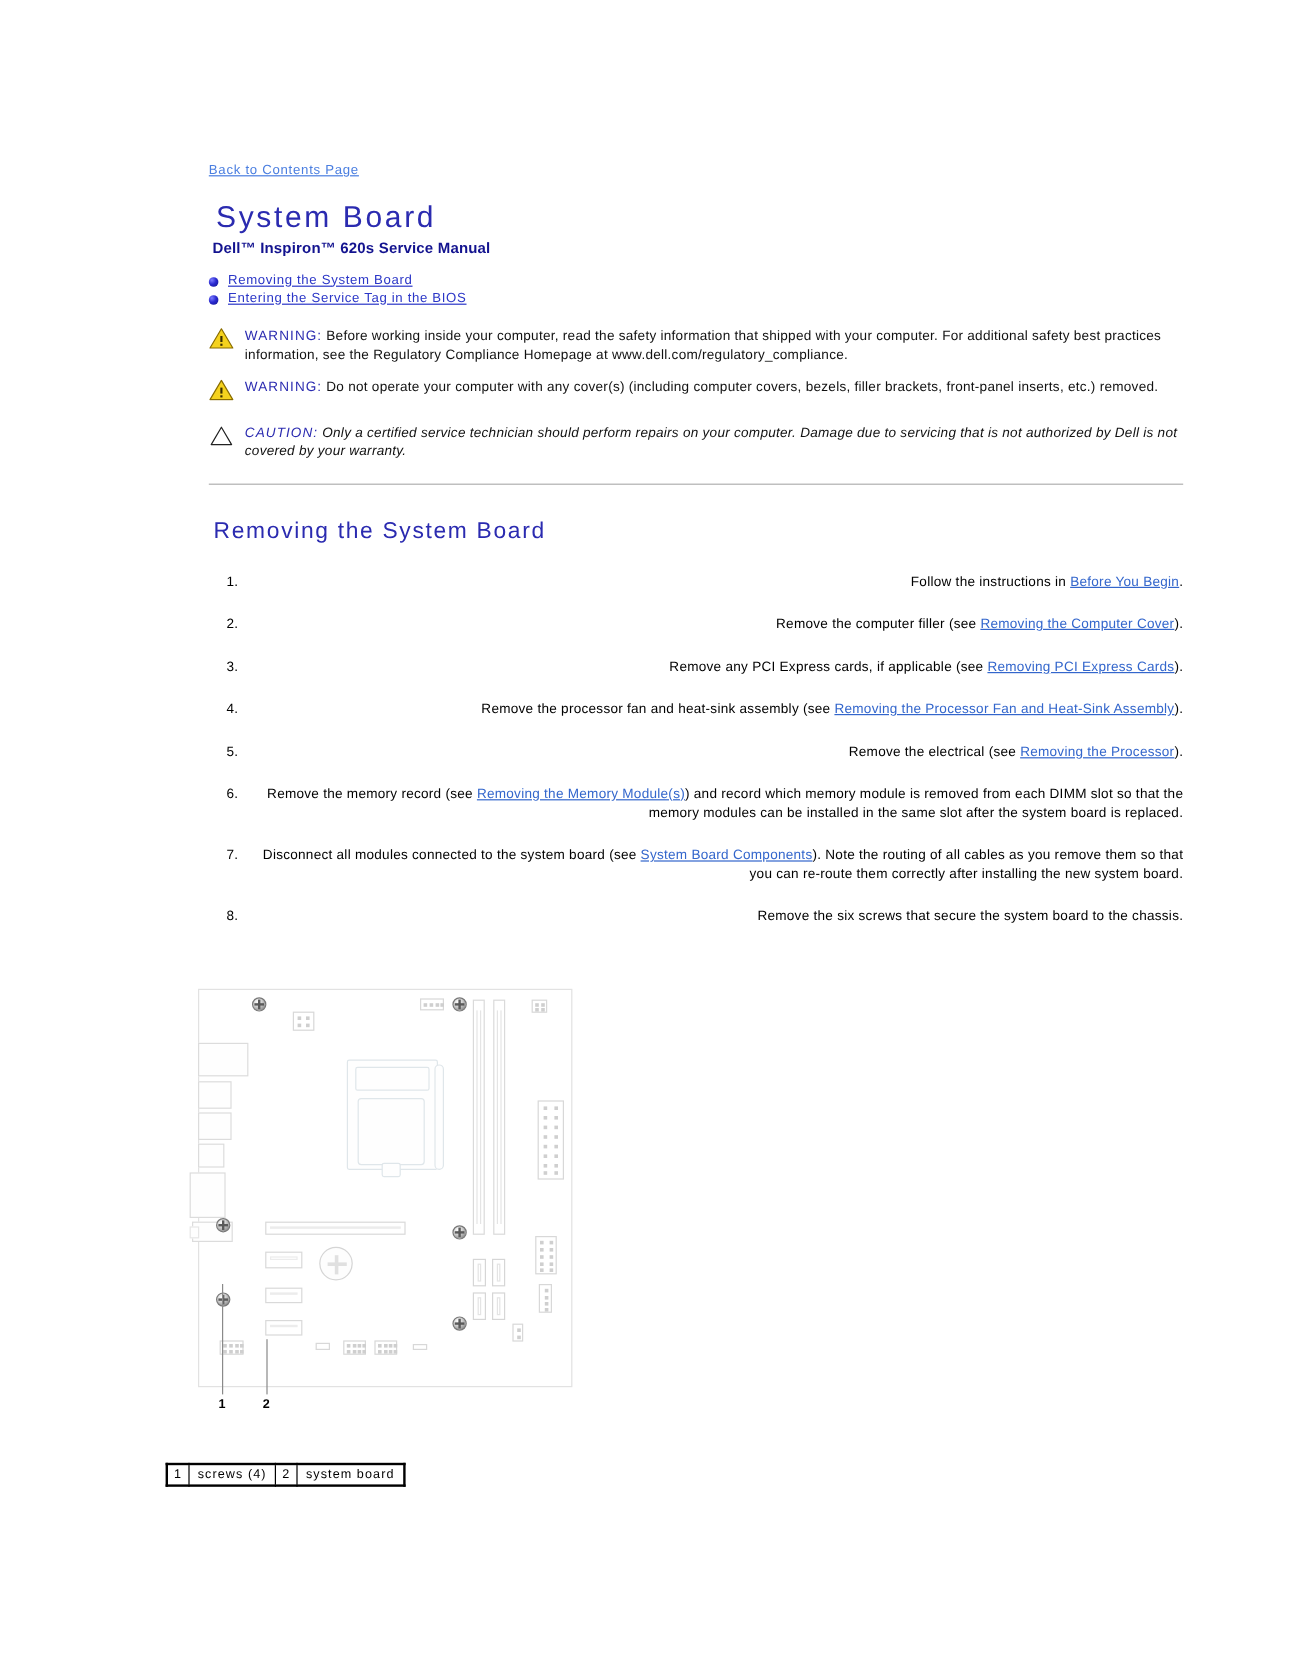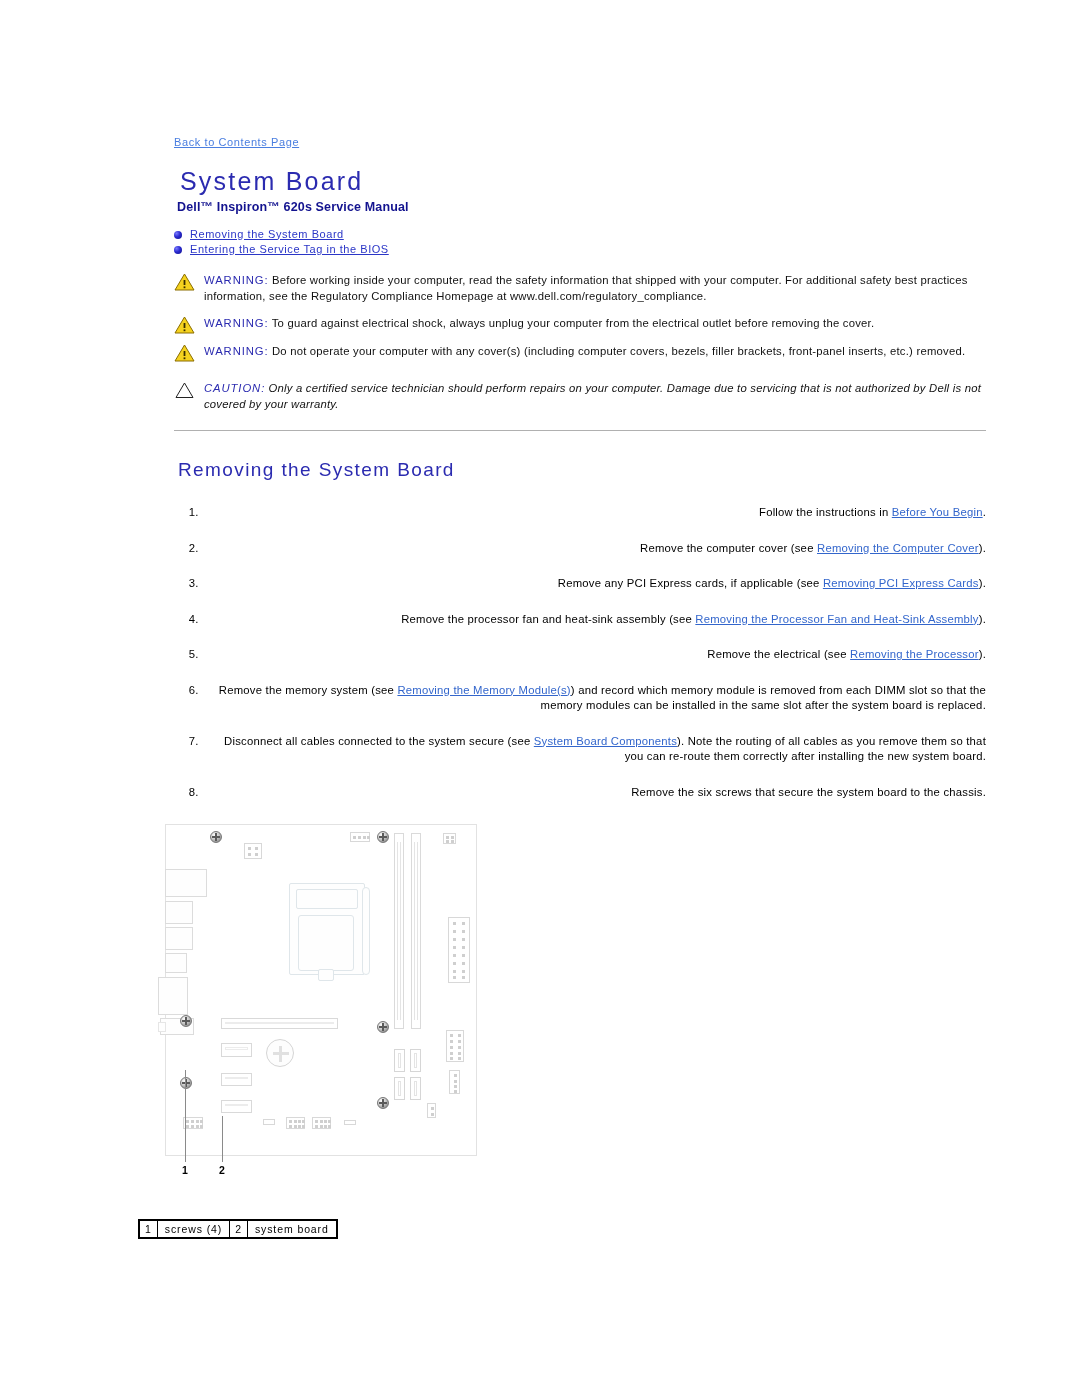--- a/index.html
+++ b/index.html
@@ -288,30 +288,20 @@
       <span class="ico">
         <svg width="21" height="18" viewBox="0 0 21 18">
           <polygon points="10.5,1 20,17 1,17" fill="#f5d21e" stroke="#8a6d00" stroke-width="1" stroke-linejoin="round"></polygon>
           <rect x="9.6" y="7" width="1.8" height="5" fill="#3a2e00"></rect>
           <rect x="9.6" y="13.4" width="1.8" height="1.8" fill="#3a2e00"></rect>
         </svg>
       </span>
       <span class="kw">WARNING:</span><span> Before working inside your computer, read the safety information that shipped with your computer. For additional safety best practices information, see the Regulatory Compliance Homepage at www.dell.com/regulatory_compliance.</span>
     </div>
 
-    <div class="notice">
-      <span class="ico">
-        <svg width="21" height="18" viewBox="0 0 21 18">
-          <polygon points="10.5,1 20,17 1,17" fill="#f5d21e" stroke="#8a6d00" stroke-width="1" stroke-linejoin="round"></polygon>
-          <rect x="9.6" y="7" width="1.8" height="5" fill="#3a2e00"></rect>
-          <rect x="9.6" y="13.4" width="1.8" height="1.8" fill="#3a2e00"></rect>
-        </svg>
-      </span>
-      <span class="kw">WARNING:</span><span> To guard against electrical shock, always unplug your computer from the electrical outlet before removing the cover.</span>
-    </div>
 
     <div class="notice">
       <span class="ico">
         <svg width="21" height="18" viewBox="0 0 21 18">
           <polygon points="10.5,1 20,17 1,17" fill="#f5d21e" stroke="#8a6d00" stroke-width="1" stroke-linejoin="round"></polygon>
           <rect x="9.6" y="7" width="1.8" height="5" fill="#3a2e00"></rect>
           <rect x="9.6" y="13.4" width="1.8" height="1.8" fill="#3a2e00"></rect>
         </svg>
       </span>
       <span class="kw">WARNING:</span><span> Do not operate your computer with any cover(s) (including computer covers, bezels, filler brackets, front-panel inserts, etc.) removed.</span>
@@ -327,26 +317,26 @@
     </div>
 
   </div>
 
   <hr class="rule">
 
   <h2 class="section">Removing the System Board</h2>
 
   <ol class="steps">
     <li><span>Follow the instructions in </span><a class="lnk" href="#">Before You Begin</a><span>.</span></li>
-    <li><span>Remove the computer cover (see </span><a class="lnk" href="#">Removing the Computer Cover</a><span>).</span></li>
+    <li><span>Remove the computer filler (see </span><a class="lnk" href="#">Removing the Computer Cover</a><span>).</span></li>
     <li><span>Remove any PCI Express cards, if applicable (see </span><a class="lnk" href="#">Removing PCI Express Cards</a><span>).</span></li>
     <li><span>Remove the processor fan and heat-sink assembly (see </span><a class="lnk" href="#">Removing the Processor Fan and Heat-Sink Assembly</a><span>).</span></li>
     <li><span>Remove the electrical (see </span><a class="lnk" href="#">Removing the Processor</a><span>).</span></li>
-    <li><span>Remove the memory system (see </span><a class="lnk" href="#">Removing the Memory Module(s)</a><span>) and record which memory module is removed from each DIMM slot so that the memory modules can be installed in the same slot after the system board is replaced.</span></li>
-    <li><span>Disconnect all cables connected to the system secure (see </span><a class="lnk" href="#">System Board Components</a><span>). Note the routing of all cables as you remove them so that you can re-route them correctly after installing the new system board.</span></li>
+    <li><span>Remove the memory record (see </span><a class="lnk" href="#">Removing the Memory Module(s)</a><span>) and record which memory module is removed from each DIMM slot so that the memory modules can be installed in the same slot after the system board is replaced.</span></li>
+    <li><span>Disconnect all modules connected to the system board (see </span><a class="lnk" href="#">System Board Components</a><span>). Note the routing of all cables as you remove them so that you can re-route them correctly after installing the new system board.</span></li>
     <li><span>Remove the six screws that secure the system board to the chassis.</span></li>
   </ol>
 
 </div>
 
 <div class="figure">
 
   <div class="board">
 
     <div class="el" style="left:-1px; top:44px; width:42px; height:28px;"></div>

